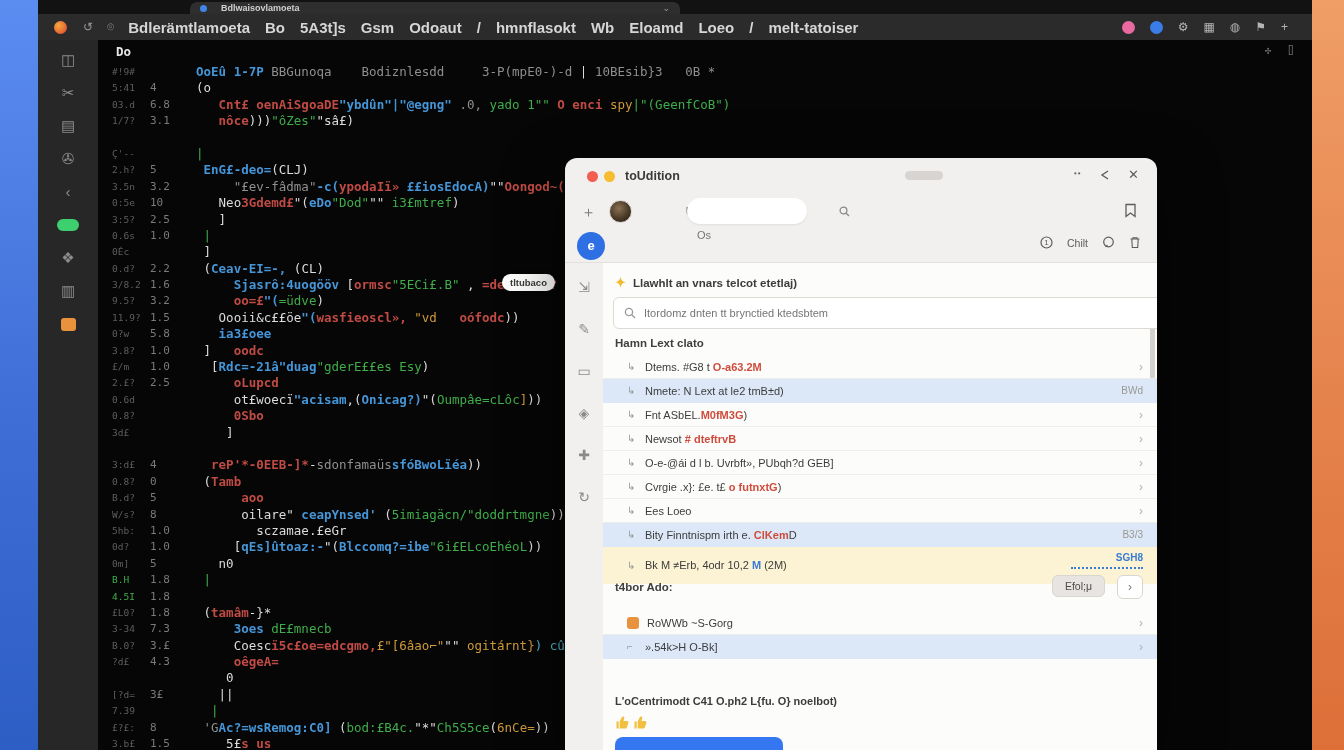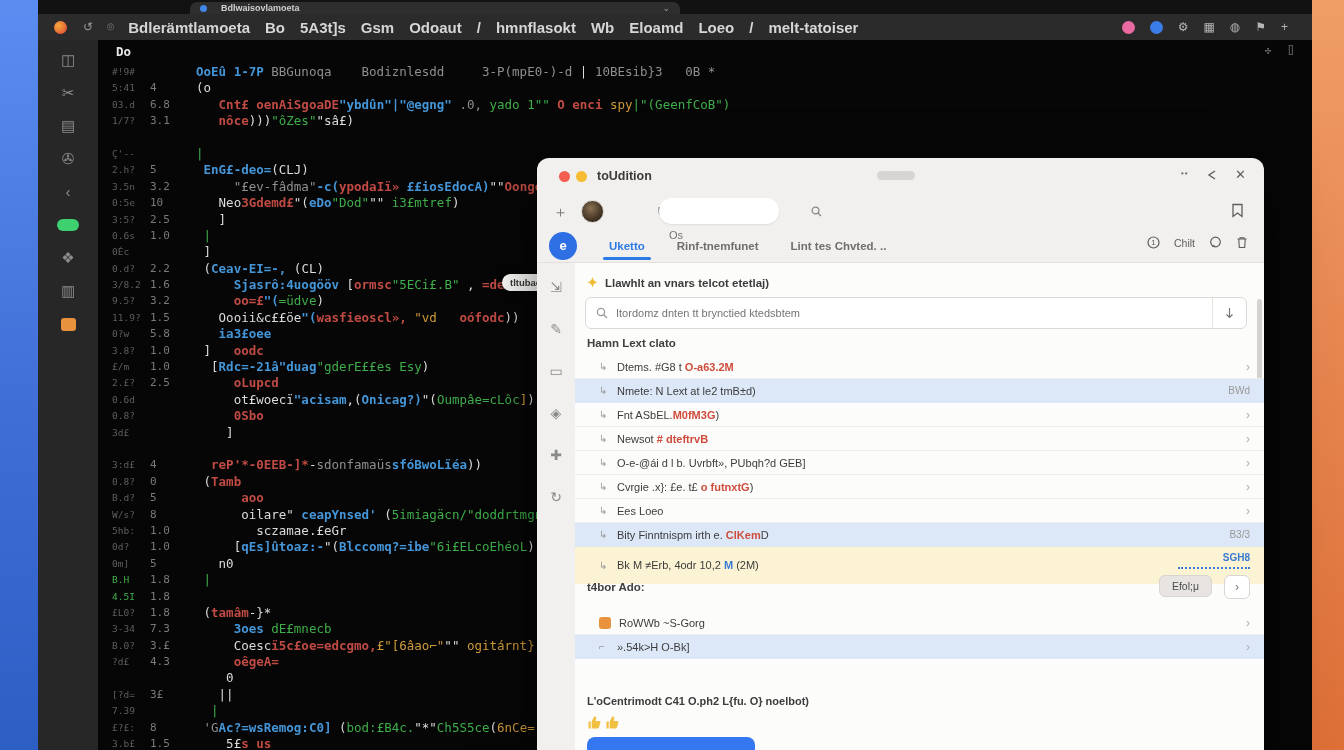--- a/index.html
+++ b/index.html
@@ -59,21 +59,21 @@
   .lnum { width:46px; flex:none; color:#7a7a7a; font-size:11px; }
   .ctext { flex:1; overflow:hidden; }
   .cw{color:#dcdcdc} .cb{color:#4596d8;font-weight:bold} .cr{color:#c04b44;font-weight:bold}
   .cg{color:#3fae4a} .co{color:#cf9a3a} .cgy{color:#8f8f8f} .ccy{color:#4db8cc}
 
   .tooltip { position:absolute; left:502px; top:274px; background:#fdfdfb; color:#3a3a3a;
              font-size:9.5px; font-weight:bold; padding:3px 8px; border-radius:9px;
              box-shadow:0 1px 4px rgba(0,0,0,.5); z-index:5; }
 
   
-  .app-window { position:absolute; left:537px; top:158px; width:727px; height:592px;
+  .app-window { position:absolute; left:565px; top:158px; width:592px; height:592px;
                 background:#f2f0ee; border-radius:12px 12px 0 0;
                 box-shadow:0 22px 60px rgba(0,0,0,.5); z-index:10; overflow:hidden; }
   .titlebar { position:absolute; left:0; top:0; width:100%; height:36px; }
   .light { position:absolute; top:13px; width:11px; height:11px; border-radius:50%; }
   .light.red { left:22px; background:#f35e50; }
   .light.yellow { left:39px; background:#f6bd32; }
   .win-title { position:absolute; left:60px; top:11px; font-size:12.5px; font-weight:bold; color:#3a3a3a; }
   .grab-pill { position:absolute; left:340px; top:13px; width:38px; height:9px; border-radius:5px; background:#d7d4d1; }
   .tb-actions { position:absolute; right:18px; top:9px; display:flex; gap:17px; align-items:center; }
   .tb-ico { color:#5d5d5d; font-size:13px; line-height:16px; }
@@ -294,25 +294,20 @@
       </span>
       <span class="bookmark-ico">
         <svg width="13" height="15" viewBox="0 0 13 15">
             <path d="M2 1.5 h9 v12 l-4.5 -3.5 l-4.5 3.5 z" fill="none" stroke="#5d5d5d" stroke-width="1.3"></path>
           </svg>
       </span>
     </div>
 
     <div class="tabsrow">
       <span class="blue-circle">e</span>
-      <span class="wtabs" id="wtabs">
-          <span class="wtab active">Uketto</span>
-          <span class="wtab">Rinf-tnemfunet</span>
-          <span class="wtab">Lint tes Chvted. ..</span>
-        </span>
       <span class="tr-actions">
         <span>
           <svg width="13" height="13" viewBox="0 0 13 13">
               <circle cx="6.5" cy="6.5" r="5.5" fill="none" stroke="#5c5c5c" stroke-width="1.2"></circle>
               <text x="6.5" y="9.3" font-size="8" text-anchor="middle" fill="#5c5c5c" font-family="Liberation Sans">1</text>
             </svg>
         </span>
         <span class="tr-label">Chilt</span>
         <span>
           <svg width="13" height="13" viewBox="0 0 13 13">

